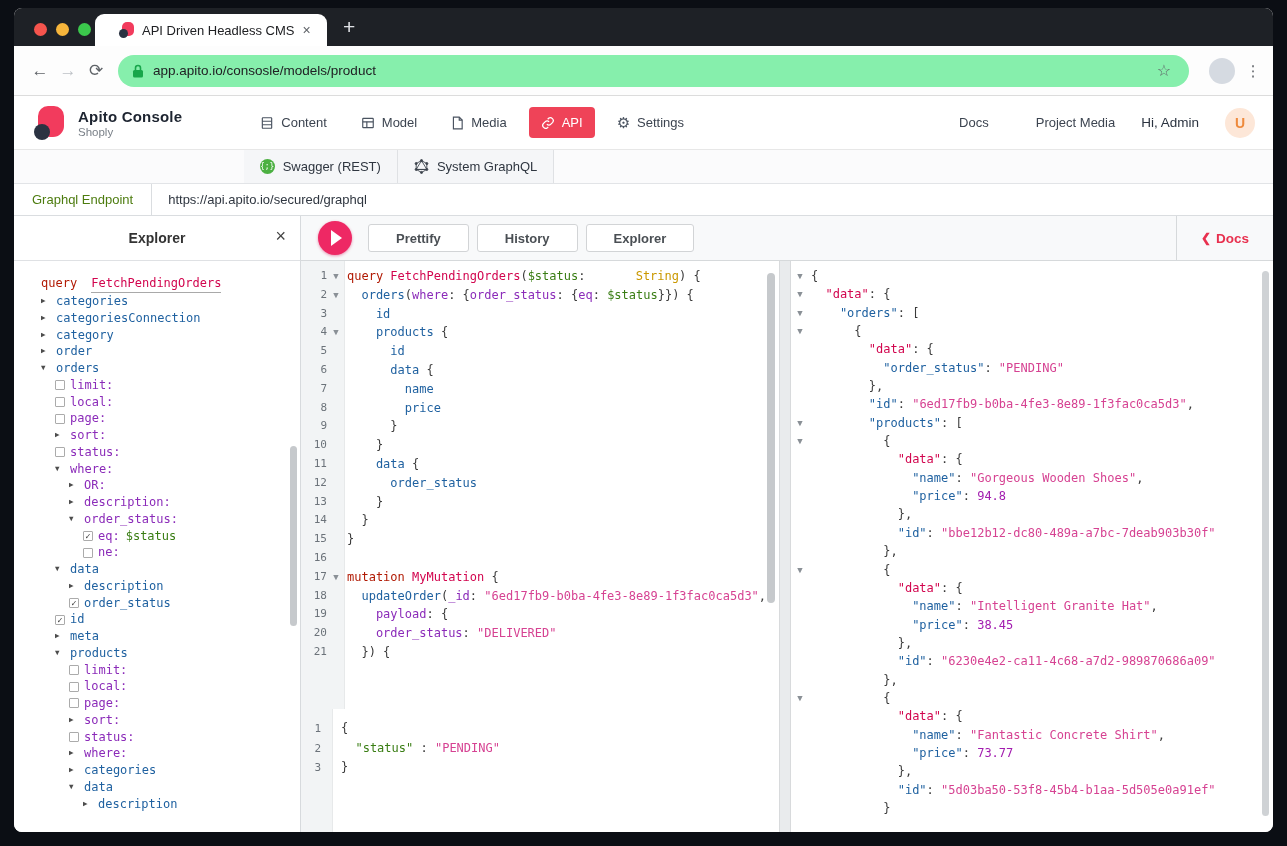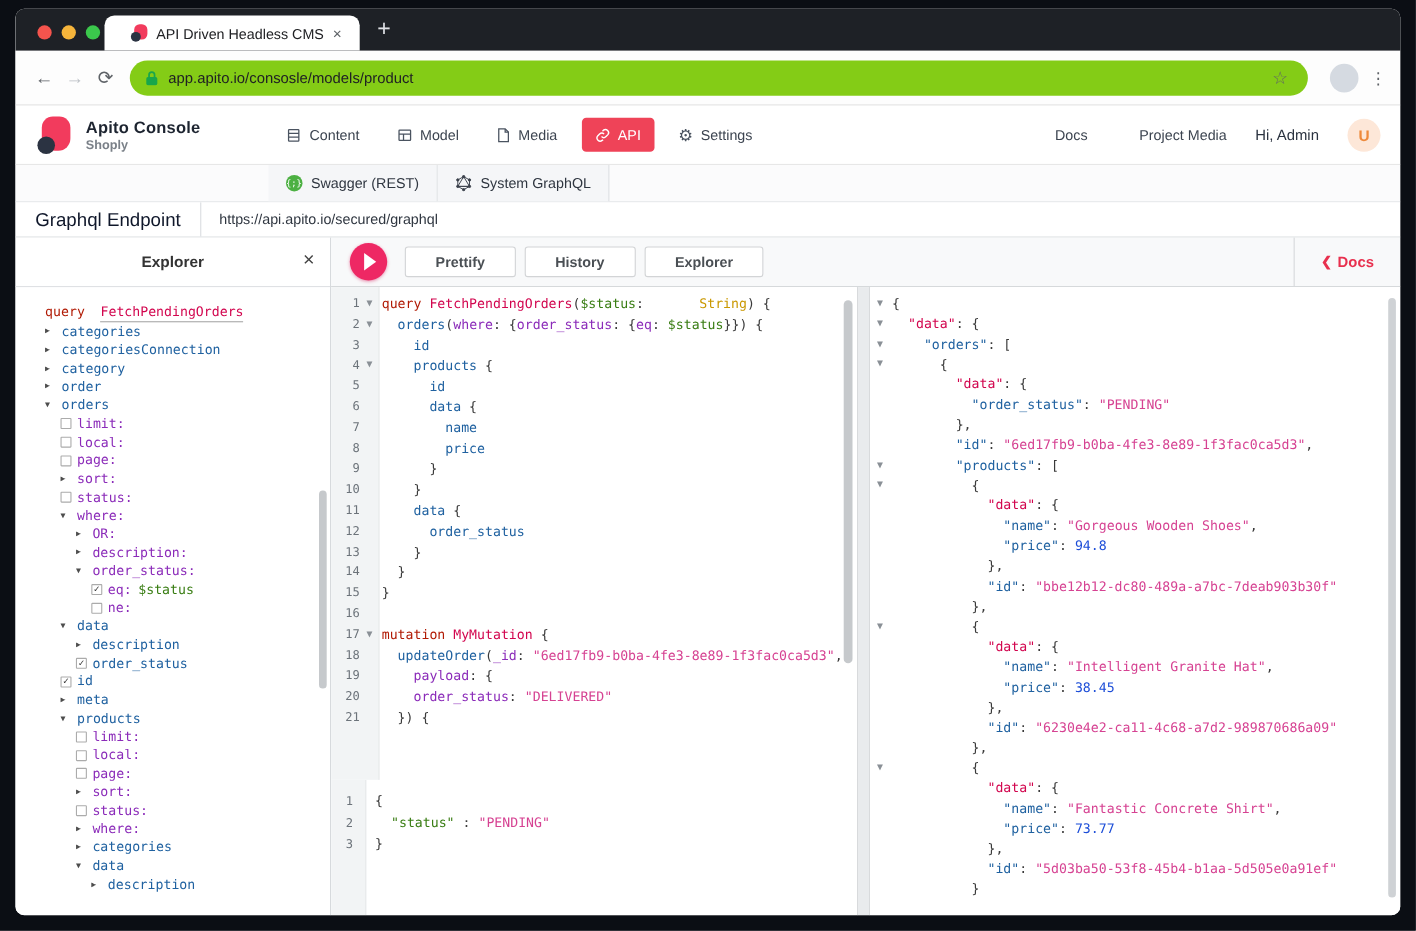--- a/index.html
+++ b/index.html
@@ -15,55 +15,55 @@
   .btab { margin-left:81px; width:232px; height:32px; background:#fff; border-radius:9px 9px 0 0; display:flex; align-items:center; padding:0 24px; gap:8px; }
   .btab-title { font-size:13px; color:#202124; white-space:nowrap; flex:1; }
   .btab-close { color:#5f6368; font-size:14px; cursor:default; }
   .newtab { color:#dfe1e5; font-size:21px; margin:0 0 4px 16px; line-height:30px; }
   .favicon { position:relative; width:15px; height:16px; flex:none; }
   .favicon .blob { position:absolute; right:0; top:0; width:12px; height:14px; background:#f23b5d; border-radius:5px; }
   .favicon .dot { position:absolute; left:0; bottom:0; width:9px; height:9px; background:#2b3342; border-radius:50%; }
   .urlbar { height:50px; background:#fdfdfd; border-bottom:1px solid #dcdcdc; display:flex; align-items:center; padding:0 12px; flex:none; }
   .navbtn { width:28px; text-align:center; font-size:17px; color:#5f6368; }
   .navbtn.fwd { color:#bdc1c6; }
-  .urlpill { flex:1; height:32px; background:#84cc16; border-radius:16px; margin:0 10px 0 8px; display:flex; align-items:center; padding:0 14px; gap:9px; }
+  .urlpill { flex:1; height:32px; background:#86efac; border-radius:16px; margin:0 10px 0 8px; display:flex; align-items:center; padding:0 14px; gap:9px; }
   .lock { flex:none; }
   .urltext { font-size:13.5px; color:#202124; flex:1; }
   .star { font-size:16px; color:#5f6368; margin-right:4px; }
   .chromeavatar { width:26px; height:26px; border-radius:50%; background:#d5dae1; margin:0 10px; }
   .kebab { color:#5f6368; font-size:15px; letter-spacing:0; width:16px; text-align:center; }
 
   
   .appheader { height:54px; background:#fff; border-bottom:1px solid #e7e7e7; display:flex; align-items:center; padding:0 18px; flex:none; }
   .logo { position:relative; width:34px; height:34px; margin-right:12px; }
   .logo .blob { position:absolute; right:2px; top:0; width:26px; height:31px; background:#f23b5d; border-radius:10px 10px 11px 12px; }
   .logo .dot { position:absolute; left:2px; bottom:0; width:16px; height:16px; background:#2b3342; border-radius:50%; }
   .brand { margin-right:66px; }
   .brand .t1 { font-size:15px; font-weight:bold; color:#1d2430; letter-spacing:.2px; }
-  .brand .t2 { font-size:11.5px; color:#7a8088; margin-top:1px;font-weight:bold; }
+  .brand .t2 { font-size:11.5px; color:#7a8088; margin-top:1px; }
   .mainnav { display:flex; align-items:center; gap:10px; }
   .navitem { display:flex; align-items:center; gap:7px; font-size:13px; color:#3c4450; padding:8px 12px; border-radius:4px; }
   .navitem svg { stroke:#4a5360; }
   .navitem.active { background:#ef4358; color:#fff; }
   .navitem.active svg { stroke:#fff; }
   .gear { font-size:15px; color:#4a5360; }
   .hright { margin-left:auto; display:flex; align-items:center; gap:26px; }
   .hlink { display:flex; align-items:center; gap:7px; font-size:13px; color:#3c4450; }
   .greet { font-size:13.5px; color:#2b3340; }
   .uavatar { width:30px; height:30px; border-radius:50%; background:#fde7d8; color:#ee8a3c; font-size:14px; font-weight:bold; display:flex; align-items:center; justify-content:center; }
 
   
   .apitabs { height:34px; background:#fbfbfc; border-bottom:1px solid #e2e4e7; display:flex; flex:none; }
   .apitab { display:flex; align-items:center; gap:8px; padding:0 16px; font-size:13px; color:#2f3640; background:#f5f6f8; border-right:1px solid #dfe1e4; }
   .apitab.active { background:#ef4358; color:#fff;margin-top:48px; }
   .swaggerdot { width:15px; height:15px; border-radius:50%; background:#4cb042; color:#fff; font-size:8px; display:flex; align-items:center; justify-content:center; font-family:"DejaVu Sans Mono",monospace; }
 
   
   .endpoint { height:32px; background:#fff; border-bottom:1px solid #dadde0; display:flex; align-items:center; flex:none; }
-  .ep-label { font-size:17px; color:#0f172a; padding:0 18px; border-right:1px solid #dadde0; height:100%; display:flex; align-items:center; }
+  .ep-label { font-size:13px; color:#4d7c0f; padding:0 18px; border-right:1px solid #dadde0; height:100%; display:flex; align-items:center; }
   .ep-url { font-size:13px; color:#2f3640; padding:0 16px; }
 
   
   .main { flex:1; display:flex; min-height:0; }
   .sidebar { width:287px; flex:none; border-right:1px solid #d7dadd; display:flex; flex-direction:column; background:#fff; }
   .sb-head { height:45px; flex:none; border-bottom:1px solid #dfe1e4; position:relative; display:flex; align-items:center; justify-content:center; }
   .sb-title { font-size:14px; font-weight:bold; color:#333; }
   .sb-close { position:absolute; right:14px; top:10px; font-size:18px; color:#444; }
   .sb-tree { flex:1; overflow:hidden; padding-top:12px; position:relative; font-family:"DejaVu Sans Mono",monospace; font-size:12px;padding-left:12px; }
   .qline { height:20px; line-height:20px; padding-left:15px; white-space:nowrap; }
@@ -113,21 +113,21 @@
 
   .resultscol { flex:1; position:relative; overflow:hidden; background:#fff; }
   .reslines { padding-top:6px; font-family:"DejaVu Sans Mono",monospace; font-size:12px; }
   .rl { height:18.35px; line-height:18.35px; white-space:pre; display:flex; }
   .rfold { width:18px; flex:none; text-align:center; color:#8a9096; font-size:9px; }
   .res-scroll { position:absolute; right:4px; top:10px; width:7px; height:545px; background:#cfd2d5; border-radius:4px; }
 
   
   .tk-kw{color:#B11A04;} .tk-def{color:#D2054E;} .tk-prop{color:#1F61A0;}
   .tk-attr{color:#8B2BB9;} .tk-var{color:#397D13;} .tk-atom{color:#CA9800;margin-left:43px;}
-  .tk-str{color:#D64292;} .tk-num{color:#1d4ed8;} .tk-p{color:#3a3a3a;}
+  .tk-str{color:#D64292;} .tk-num{color:#a21caf;} .tk-p{color:#3a3a3a;}
   svg { display:block; }
 </style>
 </head>
 <body>
 
 <div class="frame">
   <div class="window">
 
     <div class="titlebar">
       <div class="lights">

